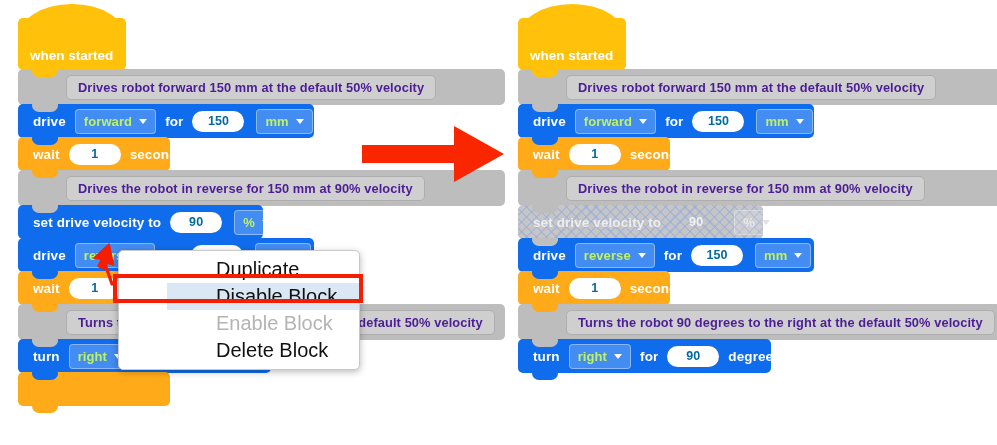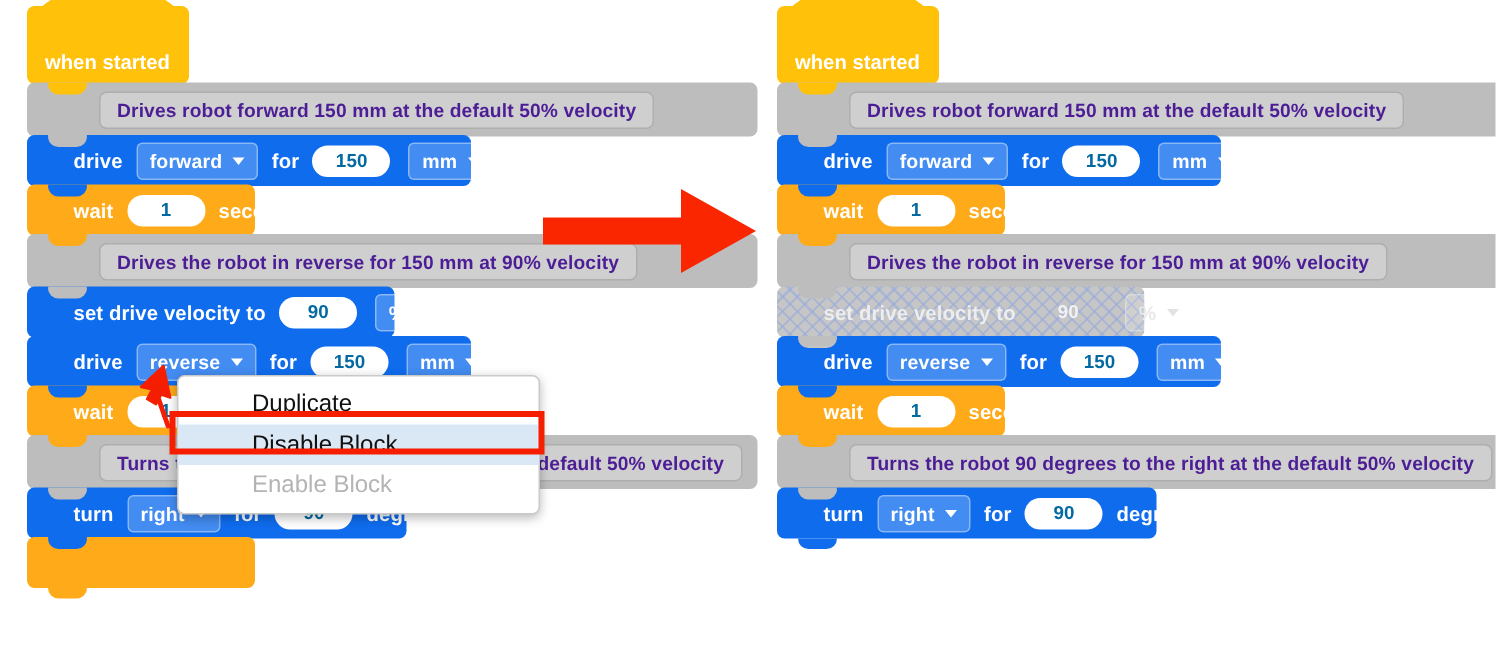--- a/index.html
+++ b/index.html
@@ -10,35 +10,35 @@
     width: 997px; height: 445px;
     position: relative;
     font-family: "Liberation Sans", sans-serif;
     overflow: hidden;
   }
 
   .panel { position: absolute; top: 0; }
   #panel-left  { left: 0px;   width: 470px; height: 445px; }
   #panel-right { left: 500px; width: 497px; height: 445px; }
 
-  .stack { position: absolute; left: 18px; top: 4px; }
+  .stack { position: absolute; left: 18px; top: 18px; }
 
   
   .blk {
     position: relative;
     box-sizing: border-box;
     display: flex;
     align-items: center;
     color: #ffffff;
     font-size: 13.5px;
     font-weight: bold;
     letter-spacing: .1px;
     white-space: nowrap;
     border-radius: 5px;
-    padding: 0 28px;
+    padding: 0 12px;
     height: 34px;
     margin-bottom: -1px;
   }
   
   .blk::before {
     content: "";
     position: absolute;
     left: 14px; top: 0;
     width: 26px; height: 7px;
     border-radius: 0 0 7px 7px;
@@ -95,21 +95,21 @@
   }
 
   
   .dropdown {
     display: inline-flex; align-items: center; gap: 7px;
     background: rgba(255,255,255,0.22);
     border: 1px solid rgba(255,255,255,0.38);
     border-radius: 4px;
     padding: 4px 8px;
     margin: 0 6px;
-    color: #ffffff; font-weight: bold; font-size: 13px;
+    color: #bef264; font-weight: bold; font-size: 13px;
   }
   .caret {
     width: 0; height: 0;
     border-left: 4.5px solid transparent;
     border-right: 4.5px solid transparent;
     border-top: 5px solid #ffffff;
   }
   .numfield {
     display: inline-flex; align-items: center; justify-content: center;
     min-width: 36px; height: 21px;
@@ -169,23 +169,24 @@
     border: 1px solid #C9C9C9;
     border-radius: 5px;
     box-shadow: 0 2px 7px rgba(0,0,0,0.28);
     padding: 5px 0;
     z-index: 40;
   }
   .mi {
     height: 27px;
     display: flex; align-items: center;
     padding-left: 49px;
-    font-size: 16px;
+    font-size: 20px;
     color: #111111;
     font-family: "Liberation Sans", sans-serif;
+    margin-left: 48px;
   }
   .mi.sel { background: #DAE8F5; }
   .mi.dis { color: #B4B4B4; }
 
   #sel-outline {
     position: absolute;
     left: 113px; top: 274px;
     width: 250px; height: 29px;
     border: 4px solid #F51E00;
     box-sizing: border-box;
@@ -282,20 +283,21 @@
       <span class="play"></span>
     </div>
 
     <div class="blk control nb-blue" style="width:152px"></div>
   </div>
 
   <div id="ctxmenu">
     <div class="mi">Duplicate</div>
     <div class="mi sel">Disable Block</div>
     <div class="mi dis">Enable Block</div>
+    <div class="mi">Delete Block</div>
   </div>
   <div id="sel-outline"></div>
 
   <svg id="cursor" width="30" height="48" viewBox="0 0 30 48">
     <path d="M19 4 L4 18 L11.5 19.5 L8 26 L14 29.5 L17.5 23 L23.5 25 Z" fill="#F51E00" stroke="#F51E00" stroke-width="1.6" stroke-linejoin="round"></path>
     <path d="M14 21 L22 44" stroke="#F51E00" stroke-width="3.2" stroke-linecap="round"></path>
   </svg>
 </div>
 
 <svg id="arrow" width="142" height="56" viewBox="0 0 142 56">

